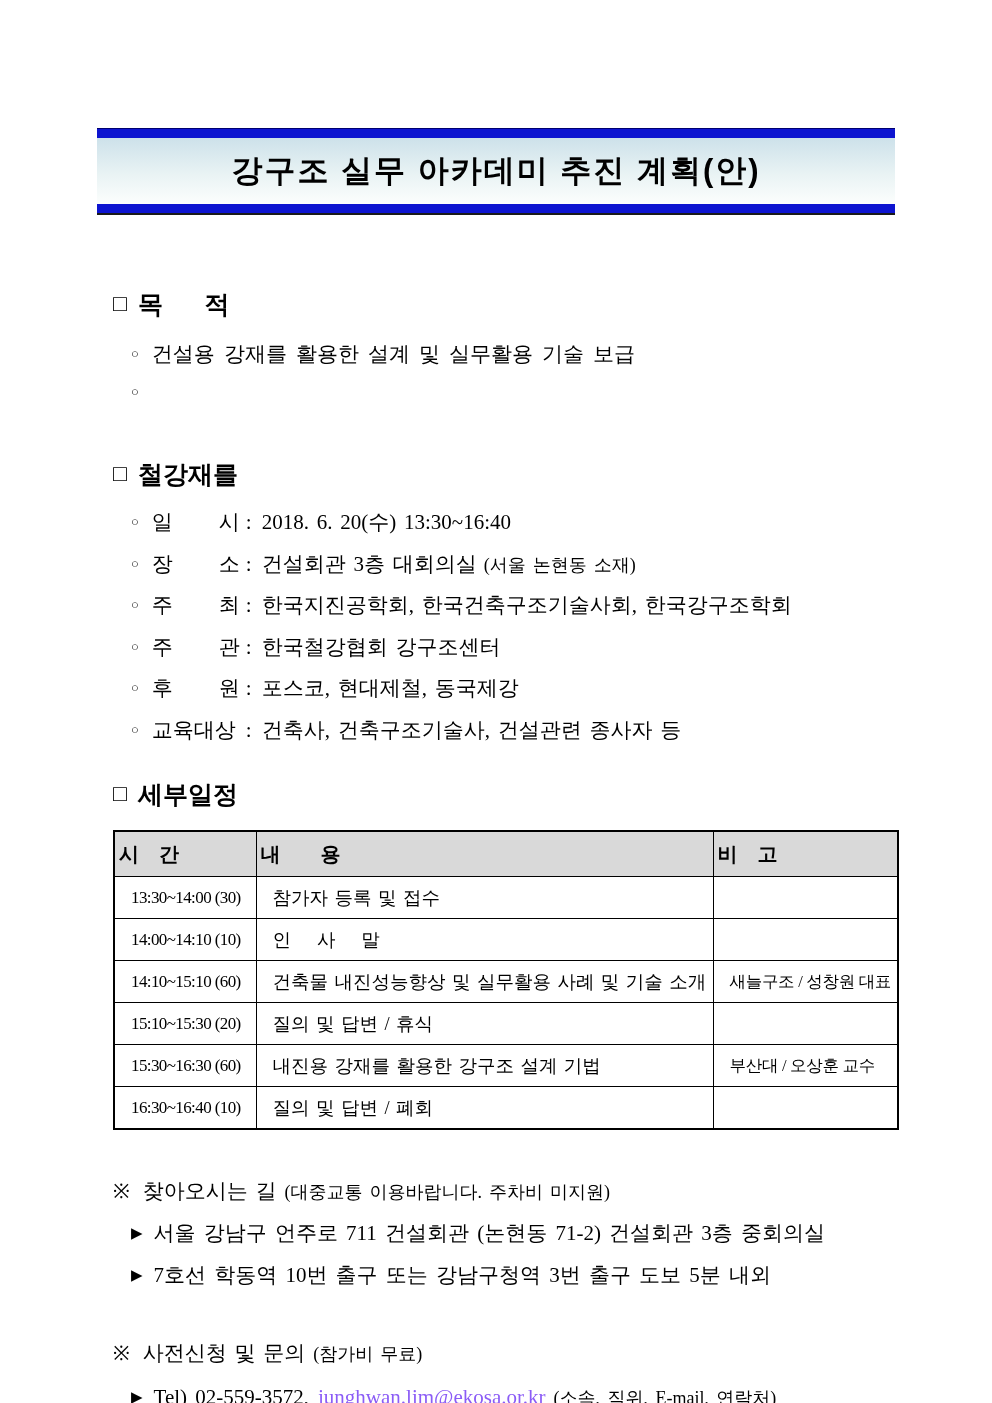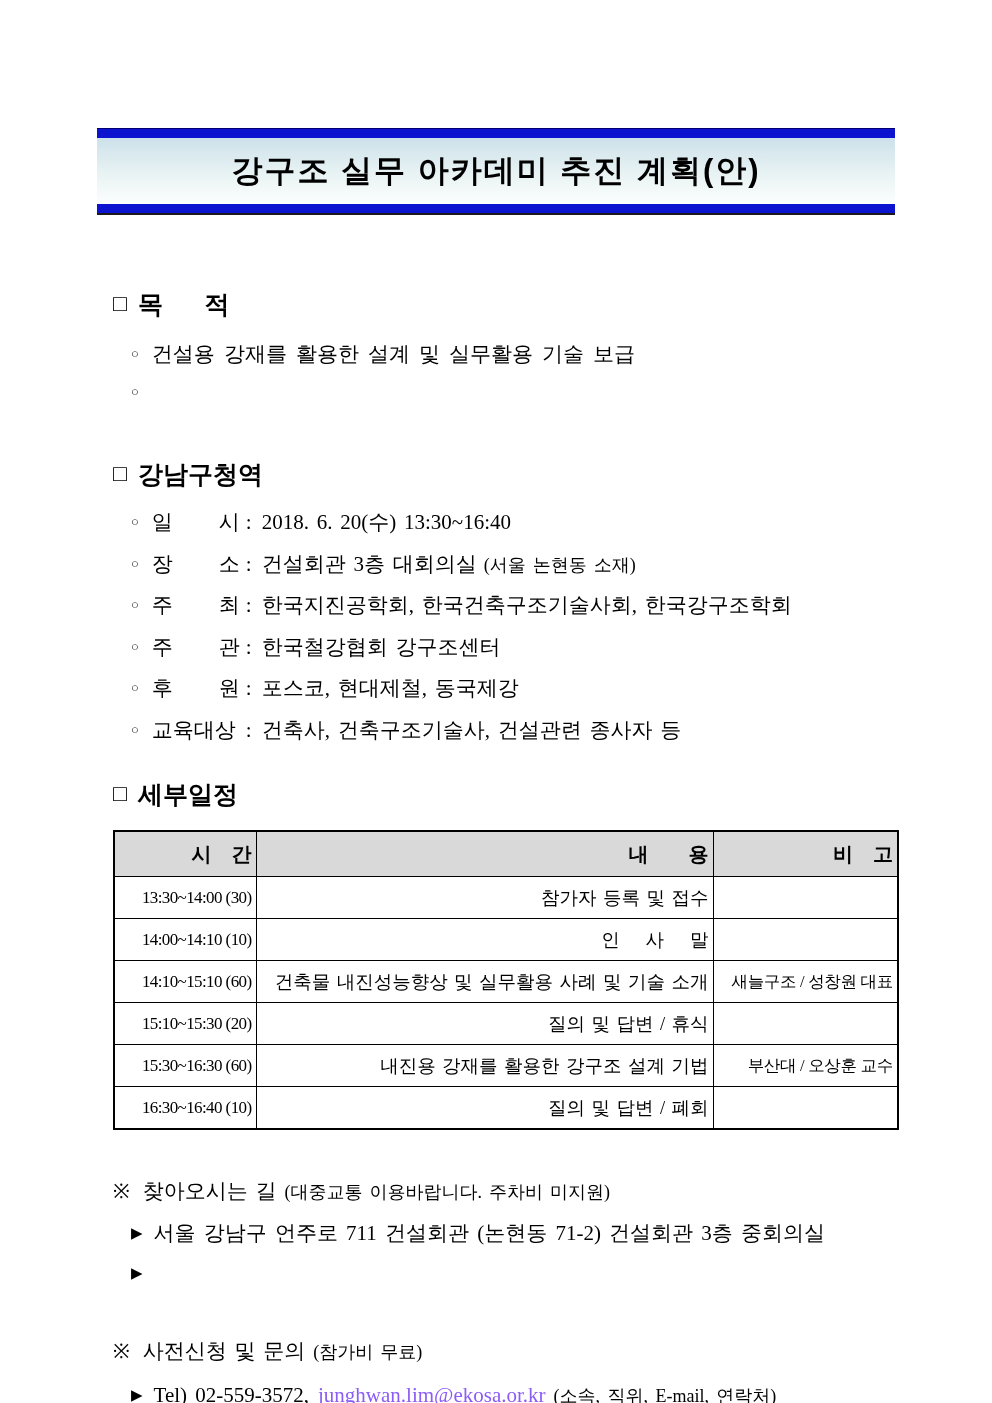--- a/index.html
+++ b/index.html
@@ -85,21 +85,21 @@
   
   .schedule-heading { margin-top: 26px; }
   table.schedule {
     margin: 19px 0 0 16px;
     width: 784px;
     border-collapse: collapse;
     table-layout: fixed;
   }
   table.schedule th, table.schedule td {
     border: 1px solid #000;
-    text-align: right;
+    text-align: left;
     vertical-align: middle;
     padding: 0 4px;
     overflow: hidden;
   }
   table.schedule { border: 2px solid #000; }
   table.schedule th {
     background: #d9d9d9;
     height: 44px;
     font-size: 20px;
     font-weight: bold;
@@ -159,21 +159,21 @@
       <span class="circle-bullet">○</span>
       <span>건설용 강재를 활용한 설계 및 실무활용 기술 보급</span>
     </div>
     <div class="bullet-line">
       <span class="circle-bullet">○</span>
     </div>
   </div>
 
   <div class="sec-heading overview-heading">
     <span class="sec-square">□</span>
-    <span class="pre">강남구청역</span>
+    <span class="pre">철강재를</span>
   </div>
   <div class="overview-items">
     <div class="ov-line">
       <span class="circle-bullet">○</span>
       <span class="ov-label">일 시</span>
       <span class="ov-colon">:</span>
       <span>2018. 6. 20(수) 13:30~16:40</span>
     </div>
     <div class="ov-line">
       <span class="circle-bullet">○</span>
@@ -266,20 +266,21 @@
       <span>찾아오시는 길</span>
       <span class="foot-note">(대중교통 이용바랍니다. 주차비 미지원)</span>
     </div>
     <div class="directions-items">
       <div class="arrow-line">
         <span class="arrow-glyph">▶</span>
         <span>서울 강남구 언주로 711 건설회관 (논현동 71-2) 건설회관 3층 중회의실</span>
       </div>
       <div class="arrow-line">
         <span class="arrow-glyph">▶</span>
+        <span>7호선 학동역 10번 출구 또는 강남구청역 3번 출구 도보 5분 내외</span>
       </div>
     </div>
   </div>
 
   <div class="application-block">
     <div class="foot-line">
       <span class="foot-marker">※</span>
       <span>사전신청 및 문의</span>
       <span class="foot-note">(참가비 무료)</span>
     </div>

